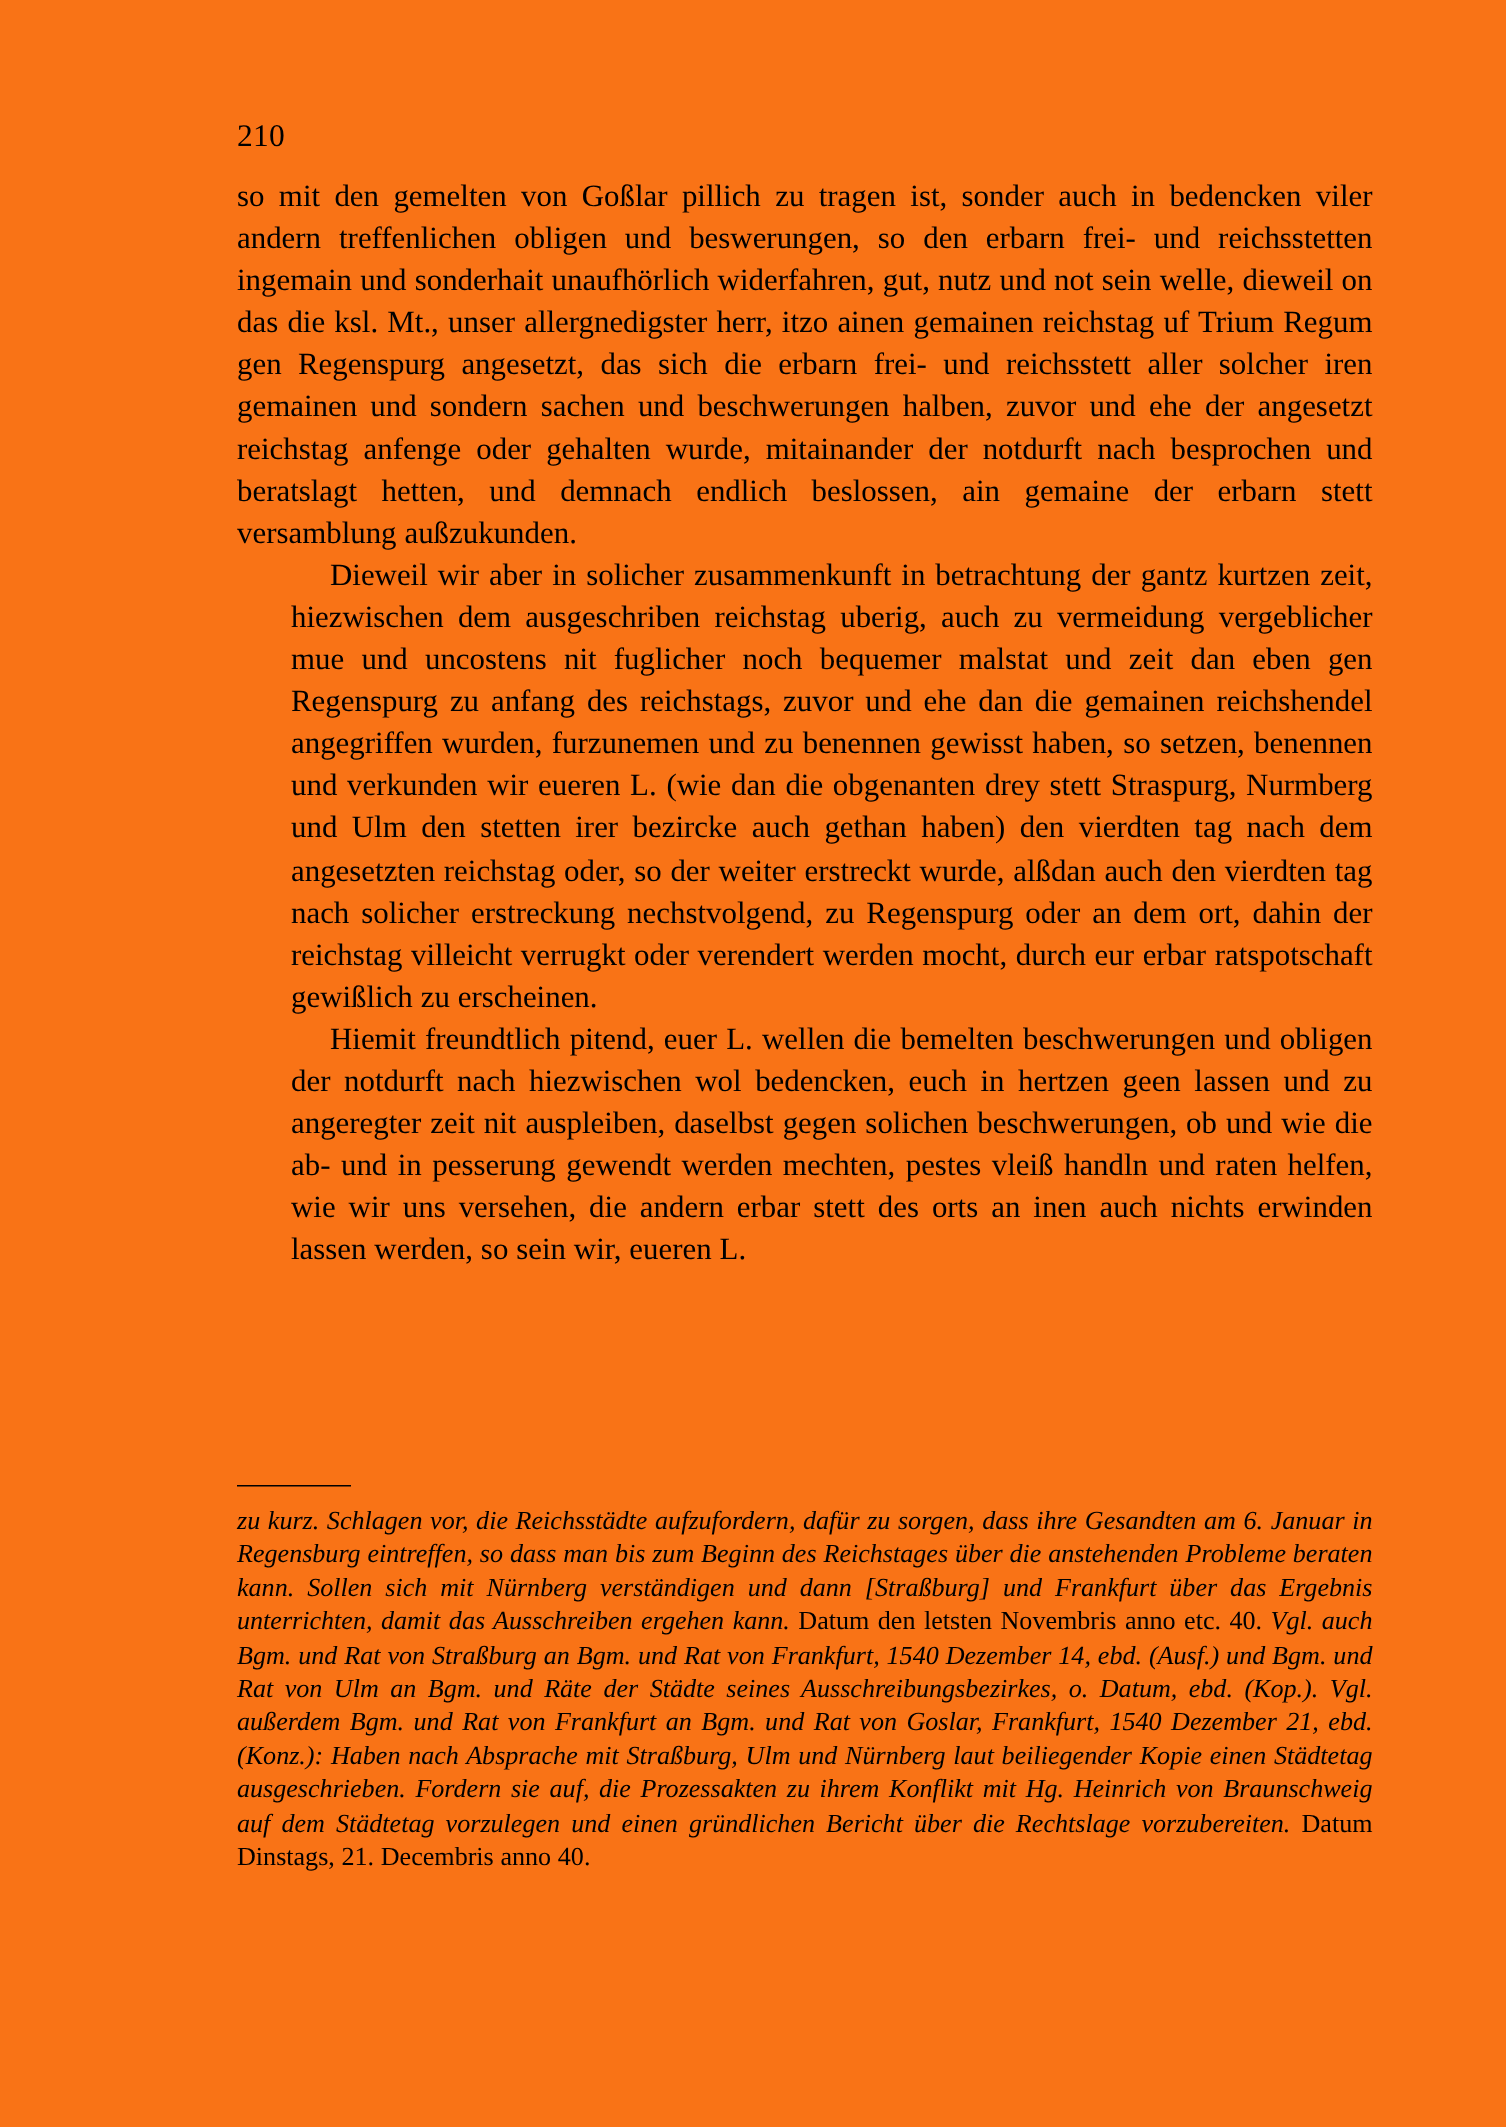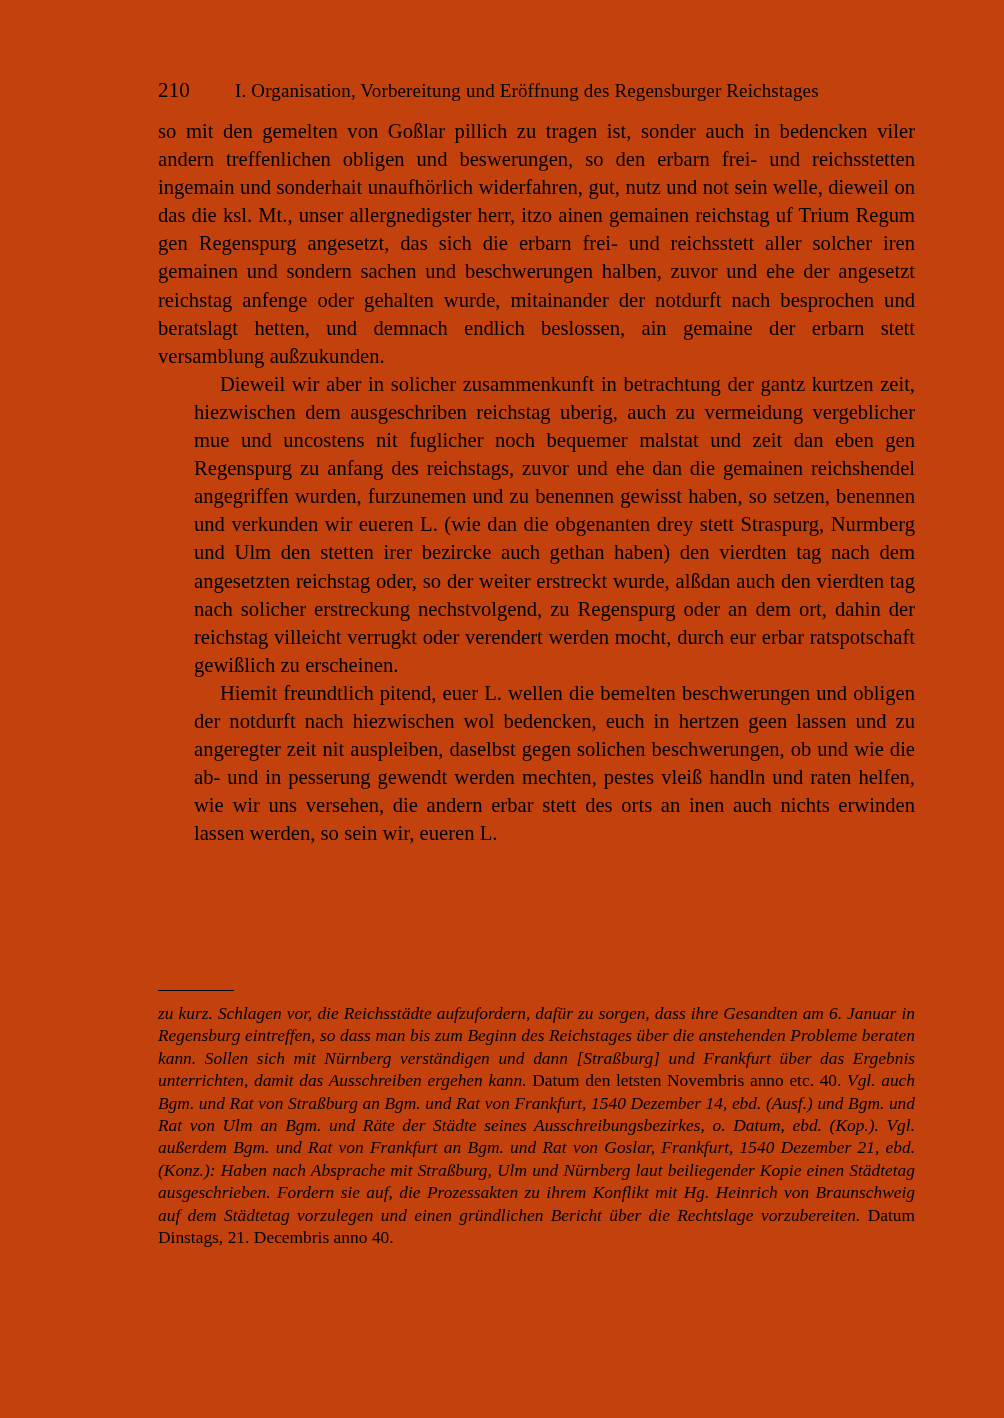--- a/index.html
+++ b/index.html
@@ -4,21 +4,21 @@
 <style>
   html, body {
     margin: 0;
     padding: 0;
     background: #ffffff;
   }
   .page {
     position: relative;
     width: 1004px;
     height: 1418px;
-    background: #c2410c;
+    background: #f97316;
     margin: 0 auto;
     overflow: hidden;
     font-family: "Liberation Serif", "DejaVu Serif", serif;
     color: #000000;
   }
 
   
   .running-head {
     position: absolute;
     left: 158px;
@@ -98,21 +98,20 @@
     font-style: italic;
   }
 </style>
 </head>
 <body>
 
 <div class="page">
 
   <div class="running-head">
     <span class="folio">210</span>
-    <span class="head-title">I. Organisation, Vorbereitung und Eröffnung des Regensburger Reichstages</span>
   </div>
 
   <div class="body-block">
     <p>so mit den gemelten von Goßlar pillich zu tragen ist, sonder auch in bedencken viler andern treffenlichen obligen und beswerungen, so den erbarn frei- und reichsstetten ingemain und sonderhait unaufhörlich widerfahren, gut, nutz und not sein welle, dieweil on das die ksl. Mt., unser allergnedigster herr, itzo ainen gemainen reichstag uf Trium Regum gen Regenspurg angesetzt, das sich die erbarn frei- und reichsstett aller solcher iren gemainen und sondern sachen und beschwerungen halben, zuvor und ehe der angesetzt reichstag anfenge oder gehalten wurde, mitainander der notdurft nach besprochen und beratslagt hetten, und demnach endlich beslossen, ain gemaine der erbarn stett versamblung außzukunden.</p>
     <p class="indent">Dieweil wir aber in solicher zusammenkunft in betrachtung der gantz kurtzen zeit, hiezwischen dem ausgeschriben reichstag uberig, auch zu vermeidung vergeblicher mue und uncostens nit fuglicher noch bequemer malstat und zeit dan eben gen Regenspurg zu anfang des reichstags, zuvor und ehe dan die gemainen reichshendel angegriffen wurden, furzunemen und zu benennen gewisst haben, so setzen, benennen und verkunden wir eueren L. (wie dan die obgenanten drey stett Straspurg, Nurmberg und Ulm den stetten irer bezircke auch gethan haben) den vierdten tag nach dem angesetzten reichstag oder, so der weiter erstreckt wurde, alßdan auch den vierdten tag nach solicher erstreckung nechstvolgend, zu Regenspurg oder an dem ort, dahin der reichstag villeicht verrugkt oder verendert werden mocht, durch eur erbar ratspotschaft gewißlich zu erscheinen.</p>
     <p class="indent">Hiemit freundtlich pitend, euer L. wellen die bemelten beschwerungen und obligen der notdurft nach hiezwischen wol bedencken, euch in hertzen geen lassen und zu angeregter zeit nit auspleiben, daselbst gegen solichen beschwerungen, ob und wie die ab- und in pesserung gewendt werden mechten, pestes vleiß handln und raten helfen, wie wir uns versehen, die andern erbar stett des orts an inen auch nichts erwinden lassen werden, so sein wir, eueren L.</p>
   </div>
 
   <div class="footnote-block">
     <hr class="footnote-rule">

